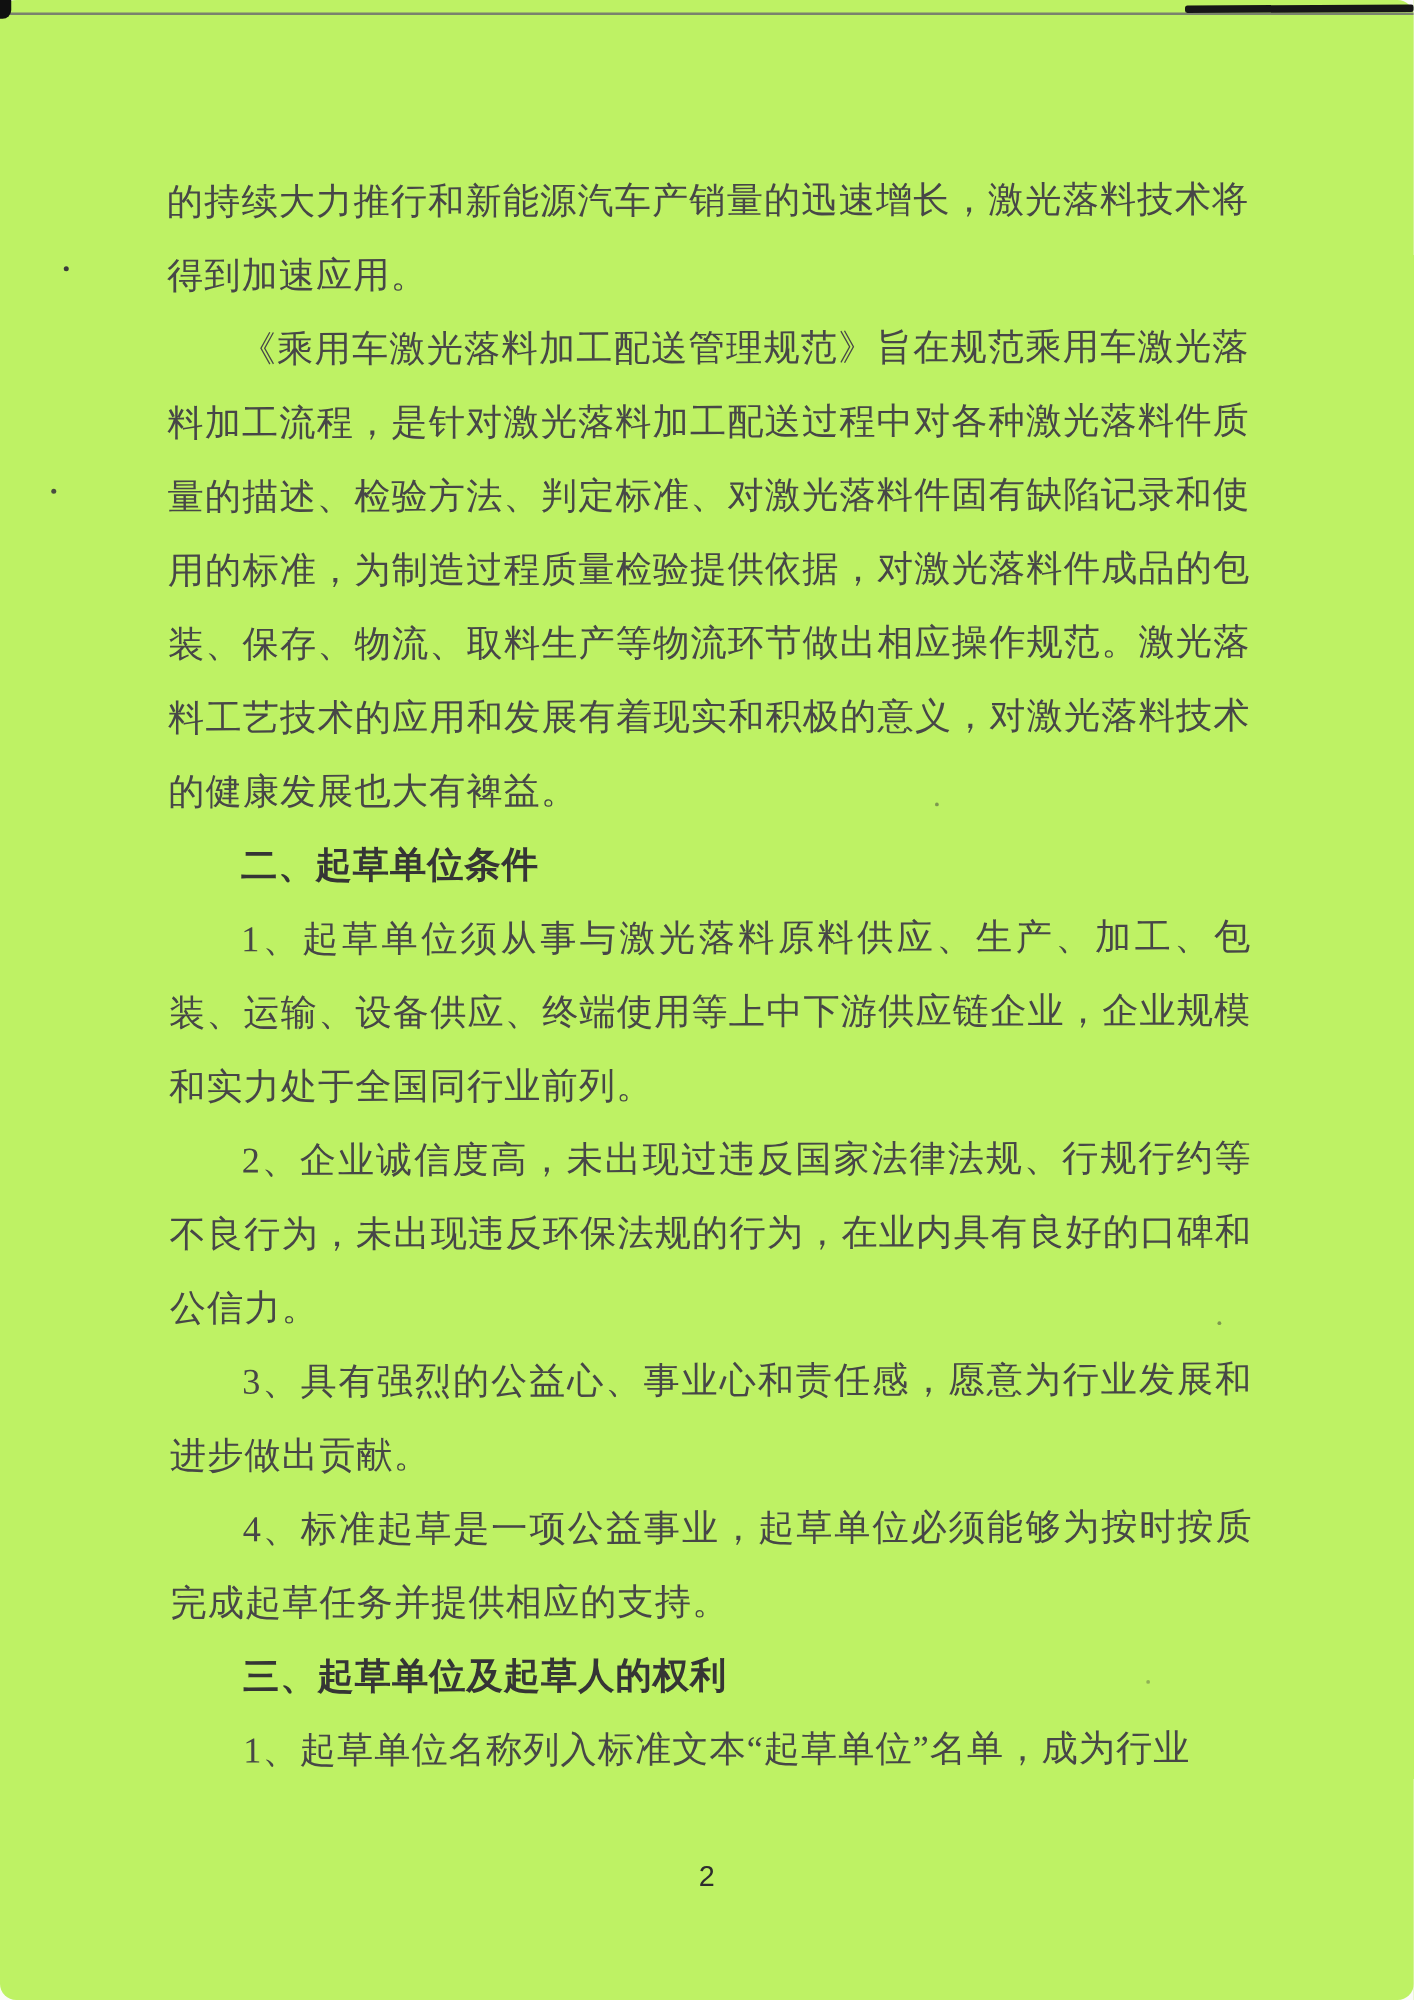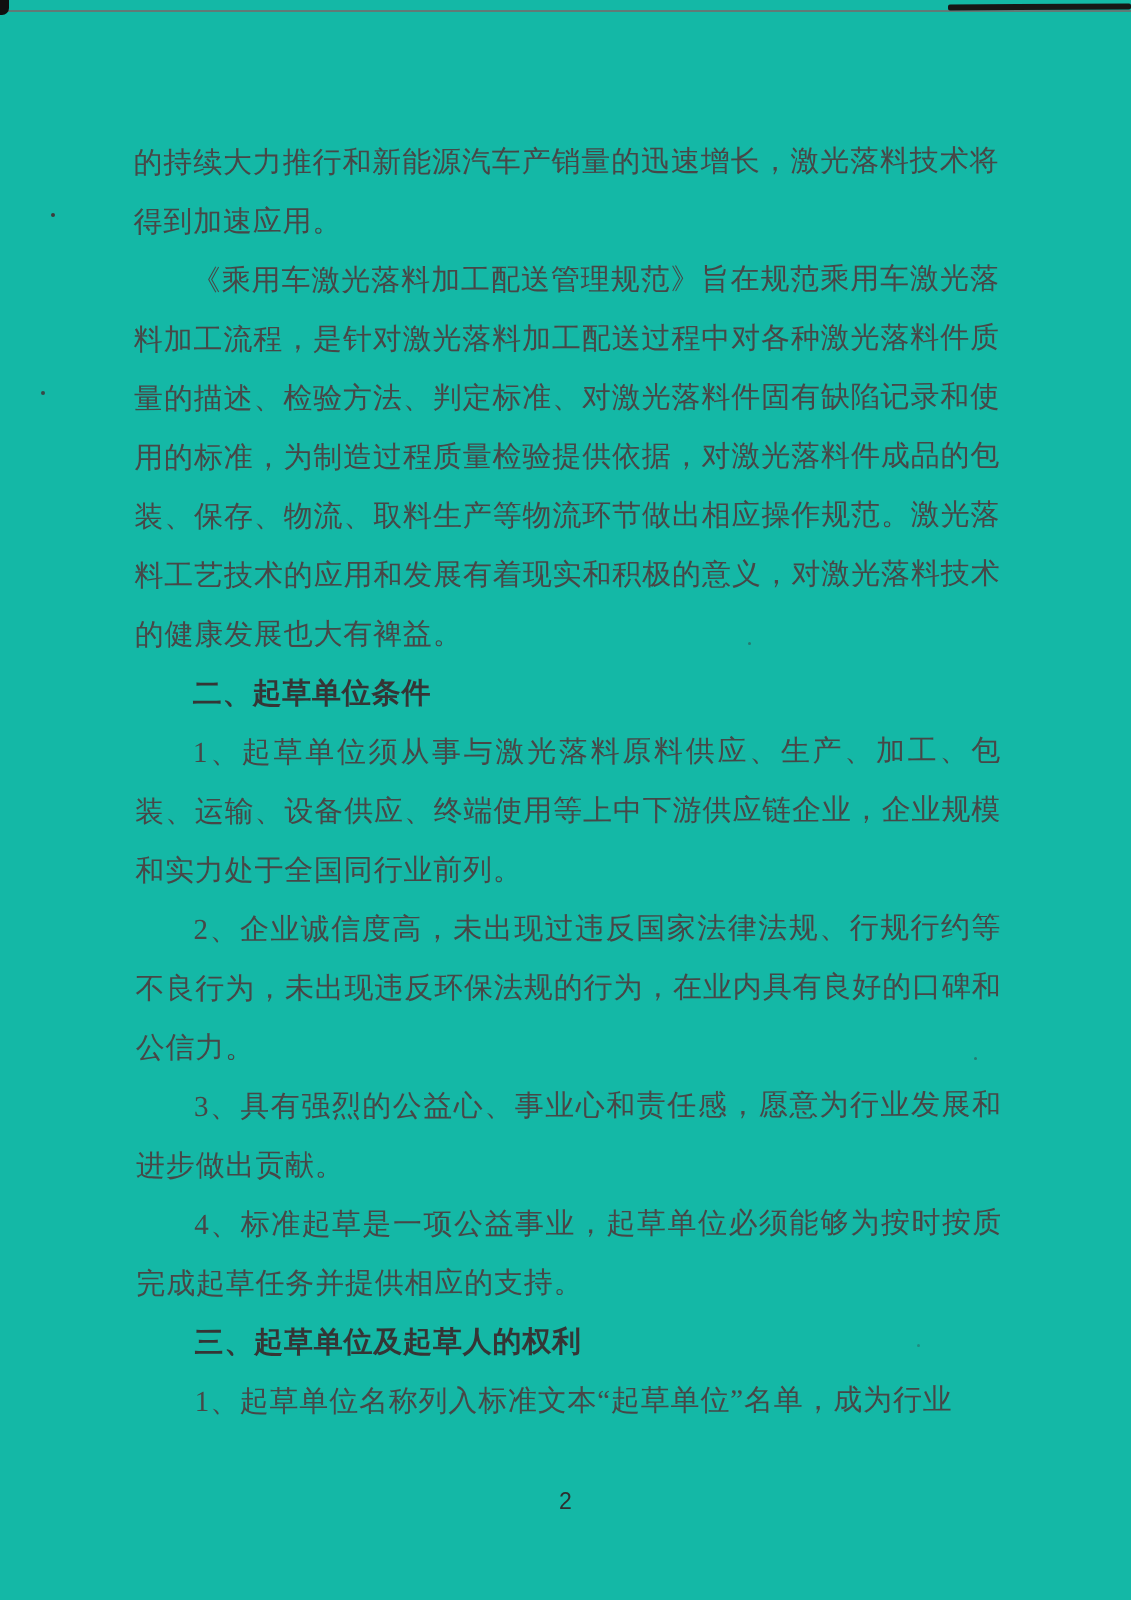--- a/index.html
+++ b/index.html
@@ -6,21 +6,22 @@
   body{
     width:1131px;height:1600px;
     background:#fbfbf9;
     position:relative;
     overflow:hidden;
     font-family:"Liberation Serif","DejaVu Serif",serif;
   }
   
   .page{
     position:absolute;inset:0;
-    background:#14b8a6;
+    background:#bef264;
+    border-radius:13px;
   }
   
   .edge-line{
     position:absolute;top:10px;left:0;width:1131px;height:2px;
     background:#6e6e6e;opacity:.85;
   }
   .edge-thick-right{
     position:absolute;top:4px;left:948px;width:183px;height:6px;
     background:#161616;transform:skewY(-0.25deg);border-radius:2px;
   }

